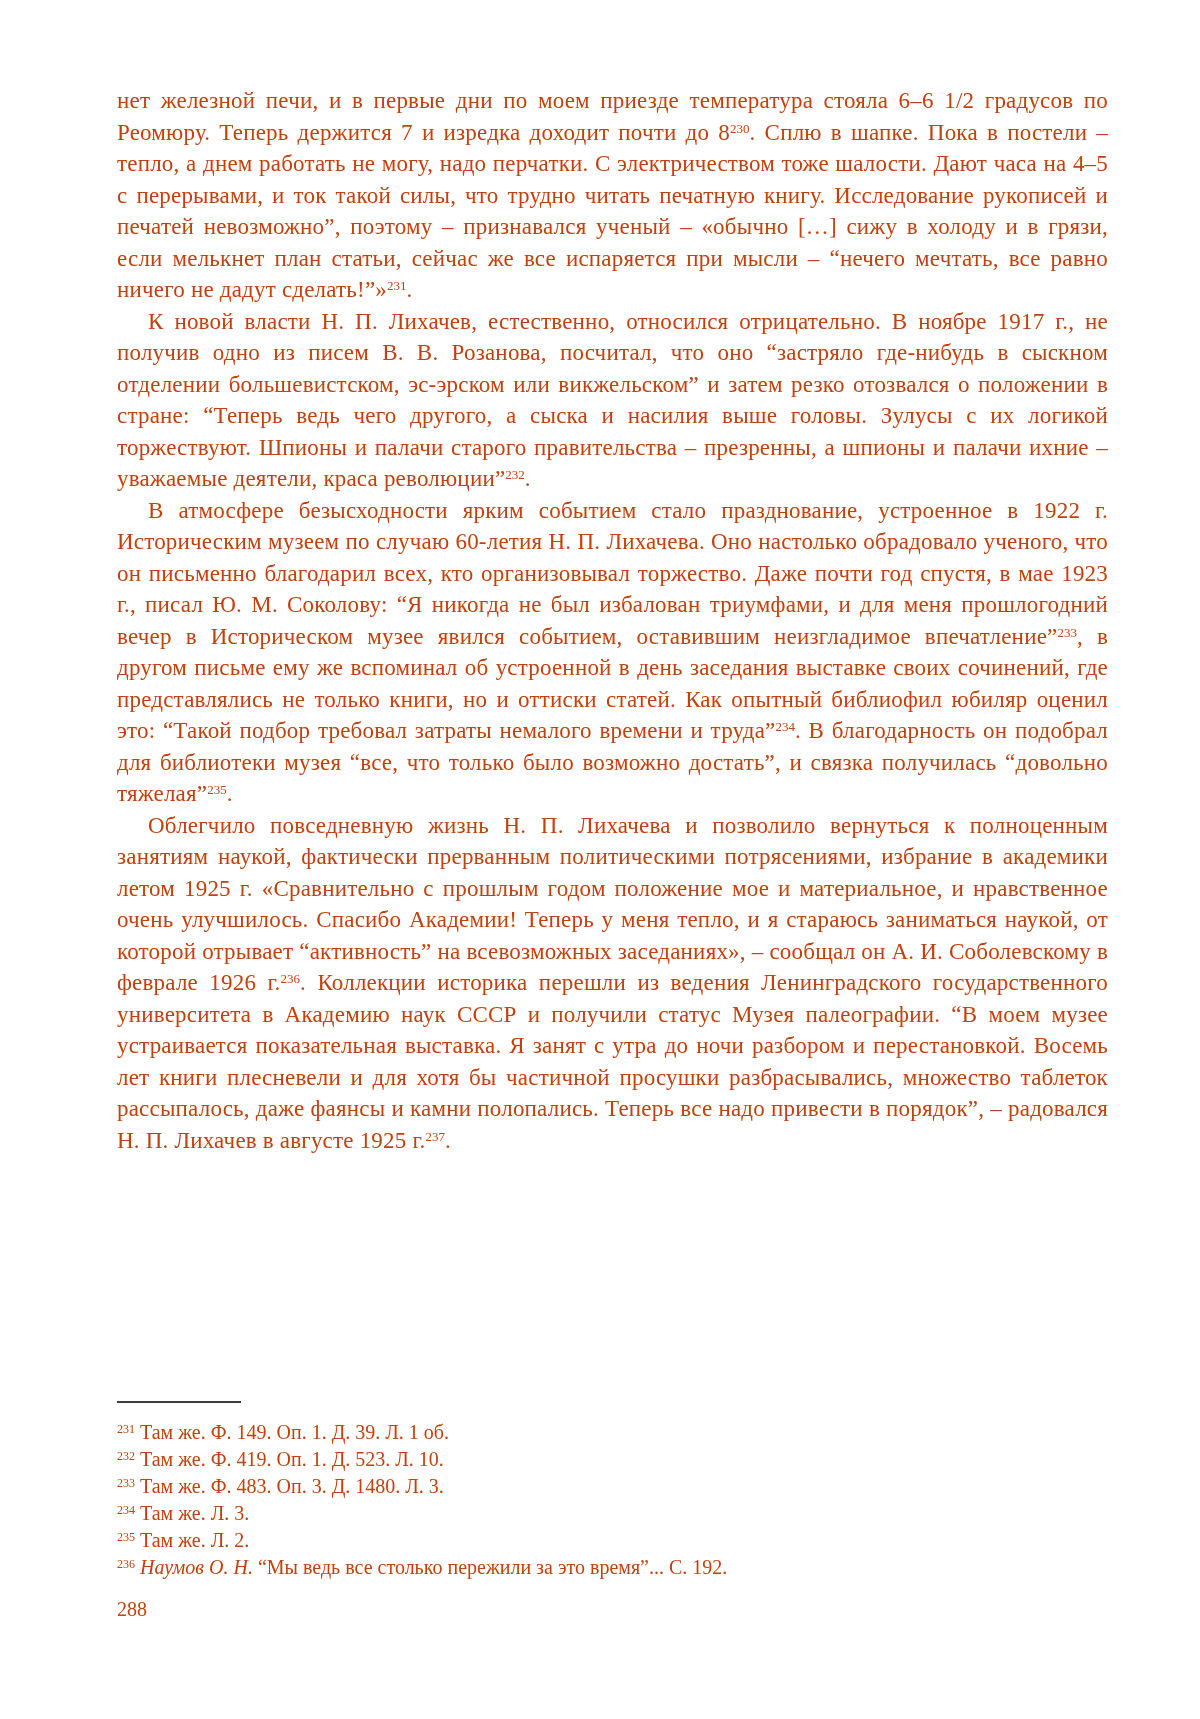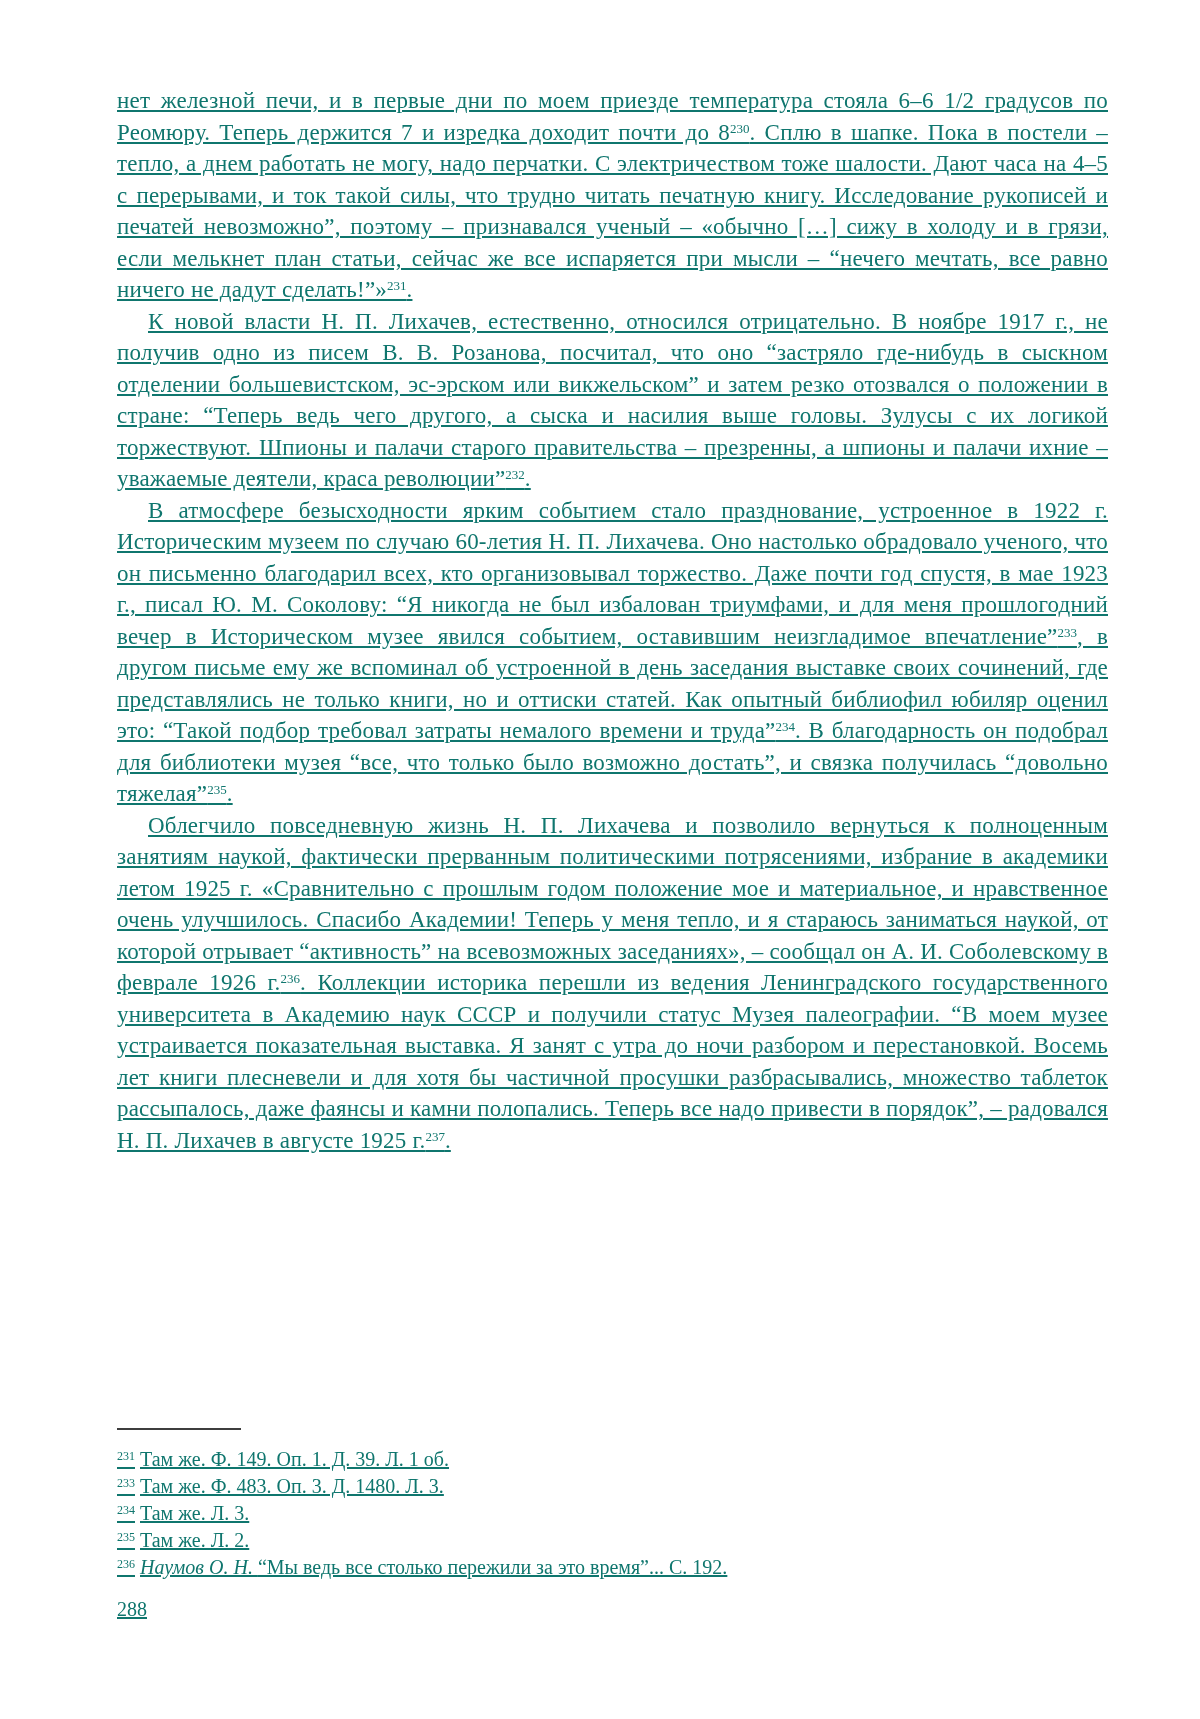--- a/index.html
+++ b/index.html
@@ -10,22 +10,21 @@
   .page {
     position: relative;
     width: 1200px;
     height: 1719px;
     box-sizing: border-box;
     background: #ffffff;
     padding: 85px 92px 98px 117px;
     display: flex;
     flex-direction: column;
     font-family: "Liberation Serif", "DejaVu Serif", serif;
-    color: #0f766e;
-    text-decoration: underline;
+    color: #c2410c;
   }
   .body-text {
     font-size: 23px;
     line-height: 31.5px;
     text-align: justify;
     letter-spacing: 0.2px;
   }
   .para {
     margin: 0;
   }
@@ -80,20 +79,21 @@
       <p class="para">нет железной печи, и в первые дни по моем приезде температура стояла 6–6 1/2 градусов по Реомюру. Теперь держится 7 и изредка доходит почти до 8<sup class="fnref">230</sup>. Сплю в шапке. Пока в постели – тепло, а днем работать не могу, надо перчатки. С электричеством тоже шалости. Дают часа на 4–5 с перерывами, и ток такой силы, что трудно читать печатную книгу. Исследование рукописей и печатей невозможно”, поэтому – признавался ученый – «обычно […] сижу в холоду и в грязи, если мелькнет план статьи, сейчас же все испаряется при мысли – “нечего мечтать, все равно ничего не дадут сделать!”»<sup class="fnref">231</sup>.</p>
       <p class="para indent">К новой власти Н. П. Лихачев, естественно, относился отрицательно. В ноябре 1917 г., не получив одно из писем В. В. Розанова, посчитал, что оно “застряло где-нибудь в сыскном отделении большевистском, эс-эрском или викжельском” и затем резко отозвался о положении в стране: “Теперь ведь чего другого, а сыска и насилия выше головы. Зулусы с их логикой торжествуют. Шпионы и палачи старого правительства – презренны, а шпионы и палачи ихние – уважаемые деятели, краса революции”<sup class="fnref">232</sup>.</p>
       <p class="para indent">В атмосфере безысходности ярким событием стало празднование, устроенное в 1922 г. Историческим музеем по случаю 60-летия Н. П. Лихачева. Оно настолько обрадовало ученого, что он письменно благодарил всех, кто организовывал торжество. Даже почти год спустя, в мае 1923 г., писал Ю. М. Соколову: “Я никогда не был избалован триумфами, и для меня прошлогодний вечер в Историческом музее явился событием, оставившим неизгладимое впечатление”<sup class="fnref">233</sup>, в другом письме ему же вспоминал об устроенной в день заседания выставке своих сочинений, где представлялись не только книги, но и оттиски статей. Как опытный библиофил юбиляр оценил это: “Такой подбор требовал затраты немалого времени и труда”<sup class="fnref">234</sup>. В благодарность он подобрал для библиотеки музея “все, что только было возможно достать”, и связка получилась “довольно тяжелая”<sup class="fnref">235</sup>.</p>
       <p class="para indent">Облегчило повседневную жизнь Н. П. Лихачева и позволило вернуться к полноценным занятиям наукой, фактически прерванным политическими потрясениями, избрание в академики летом 1925 г. «Сравнительно с прошлым годом положение мое и материальное, и нравственное очень улучшилось. Спасибо Академии! Теперь у меня тепло, и я стараюсь заниматься наукой, от которой отрывает “активность” на всевозможных заседаниях», – сообщал он А. И. Соболевскому в феврале 1926 г.<sup class="fnref">236</sup>. Коллекции историка перешли из ведения Ленинградского государственного университета в Академию наук СССР и получили статус Музея палеографии. “В моем музее устраивается показательная выставка. Я занят с утра до ночи разбором и перестановкой. Восемь лет книги плесневели и для хотя бы частичной просушки разбрасывались, множество таблеток рассыпалось, даже фаянсы и камни полопались. Теперь все надо привести в порядок”, – радовался Н. П. Лихачев в августе 1925 г.<sup class="fnref">237</sup>.</p>
     </main>
 
   <footer class="footnotes-block">
     <hr class="fn-rule">
     <div>
         <p class="footnote"><sup class="fnmark">231</sup><span>Там же. Ф. 149. Оп. 1. Д. 39. Л. 1 об.</span></p>
+        <p class="footnote"><sup class="fnmark">232</sup><span>Там же. Ф. 419. Оп. 1. Д. 523. Л. 10.</span></p>
         <p class="footnote"><sup class="fnmark">233</sup><span>Там же. Ф. 483. Оп. 3. Д. 1480. Л. 3.</span></p>
         <p class="footnote"><sup class="fnmark">234</sup><span>Там же. Л. 3.</span></p>
         <p class="footnote"><sup class="fnmark">235</sup><span>Там же. Л. 2.</span></p>
         <p class="footnote"><sup class="fnmark">236</sup><span class="fn-author">Наумов О. Н. </span><span>“Мы ведь все столько пережили за это время”... С. 192.</span></p>
       </div>
   </footer>
 
   <div class="page-number">288</div>
 </div>
 

